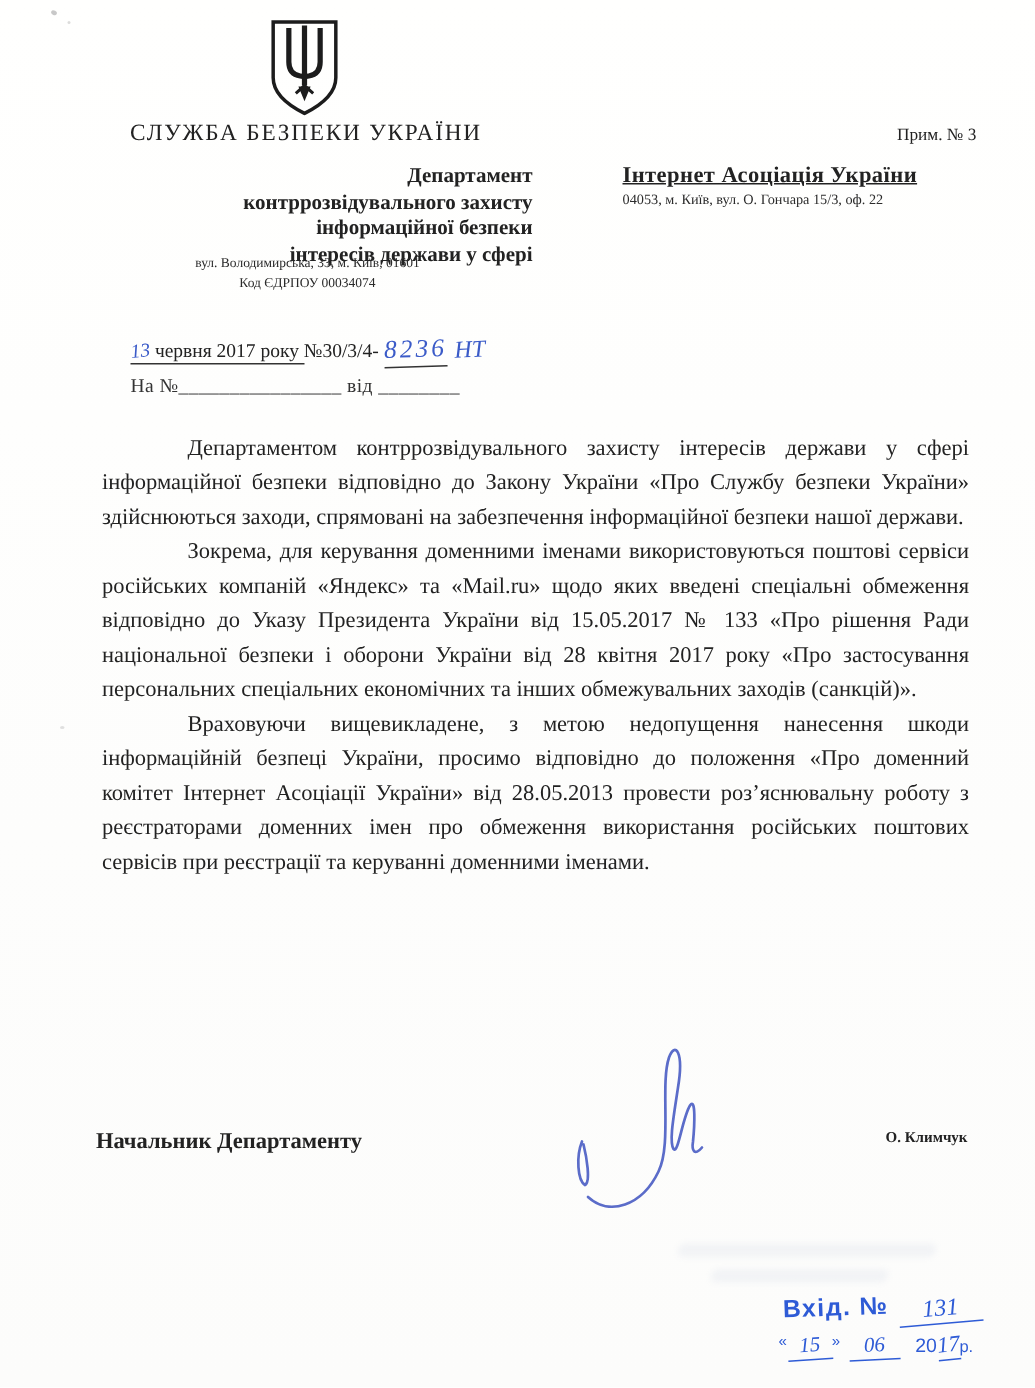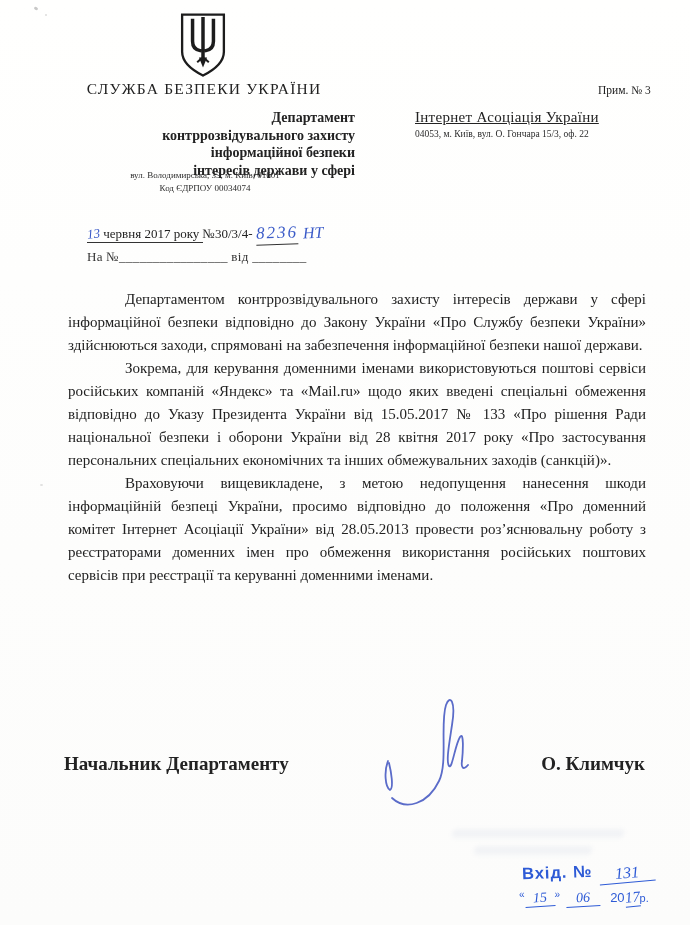--- a/index.html
+++ b/index.html
@@ -22,30 +22,30 @@
   .u-line{border-bottom:1px solid #333;padding-bottom:1px;}
   .hw{color:#3b5bc8;font-style:italic;
       font-family:"Liberation Serif","DejaVu Serif",serif;}
   .hw-day{display:inline-block;transform:rotate(-6deg);font-size:13px;}
   .hw-num{font-size:17px;letter-spacing:2px;display:inline-block;
       transform:rotate(-2deg);margin-left:4px;}
   .hw-sfx{font-size:16px;margin-left:5px;display:inline-block;transform:rotate(-3deg);}
   .ref-line{left:87px;top:249px;font-size:13px;letter-spacing:.3px;color:#333;}
   
   .copy-note{left:598px;top:84px;font-size:11.5px;white-space:nowrap;}
-  .recipient-name{left:415px;top:109px;font-size:15px;font-weight:normal;
+  .recipient-name{left:415px;top:109px;font-size:15px;font-weight:bold;
     text-decoration:underline;white-space:nowrap;letter-spacing:.3px;}
   .recipient-addr{left:415px;top:129px;font-size:9.5px;white-space:nowrap;color:#2b2b2b;}
   
   .body-text{left:68px;top:288px;width:578px;font-size:15px;line-height:23px;
     text-align:justify;}
   .body-text p{margin:0;text-indent:57px;}
   
-  .sig-label{left:64px;top:753px;font-size:19px;font-weight:bold;white-space:nowrap;}
-  .sig-name{right:45px;top:753px;font-size:19px;font-weight:bold;white-space:nowrap;}
+  .sig-label{left:64px;top:753px;font-size:15px;font-weight:bold;white-space:nowrap;}
+  .sig-name{right:45px;top:753px;font-size:10px;font-weight:bold;white-space:nowrap;}
   .sig-stroke{left:372px;top:693px;width:112px;height:118px;}
   
   .ghost{background:#9aa8c8;opacity:.10;filter:blur(2px);border-radius:4px;
     transform:skewX(-8deg);}
   .ghost1{left:452px;top:829px;width:172px;height:9px;}
   .ghost2{left:474px;top:846px;width:118px;height:9px;}
   
   .stamp{color:#2e5bd6;font-family:"Liberation Sans","DejaVu Sans",sans-serif;}
   .stamp-line1{left:522px;top:863px;white-space:nowrap;}
   .stamp-label{font-size:16.5px;font-weight:bold;letter-spacing:1px;

